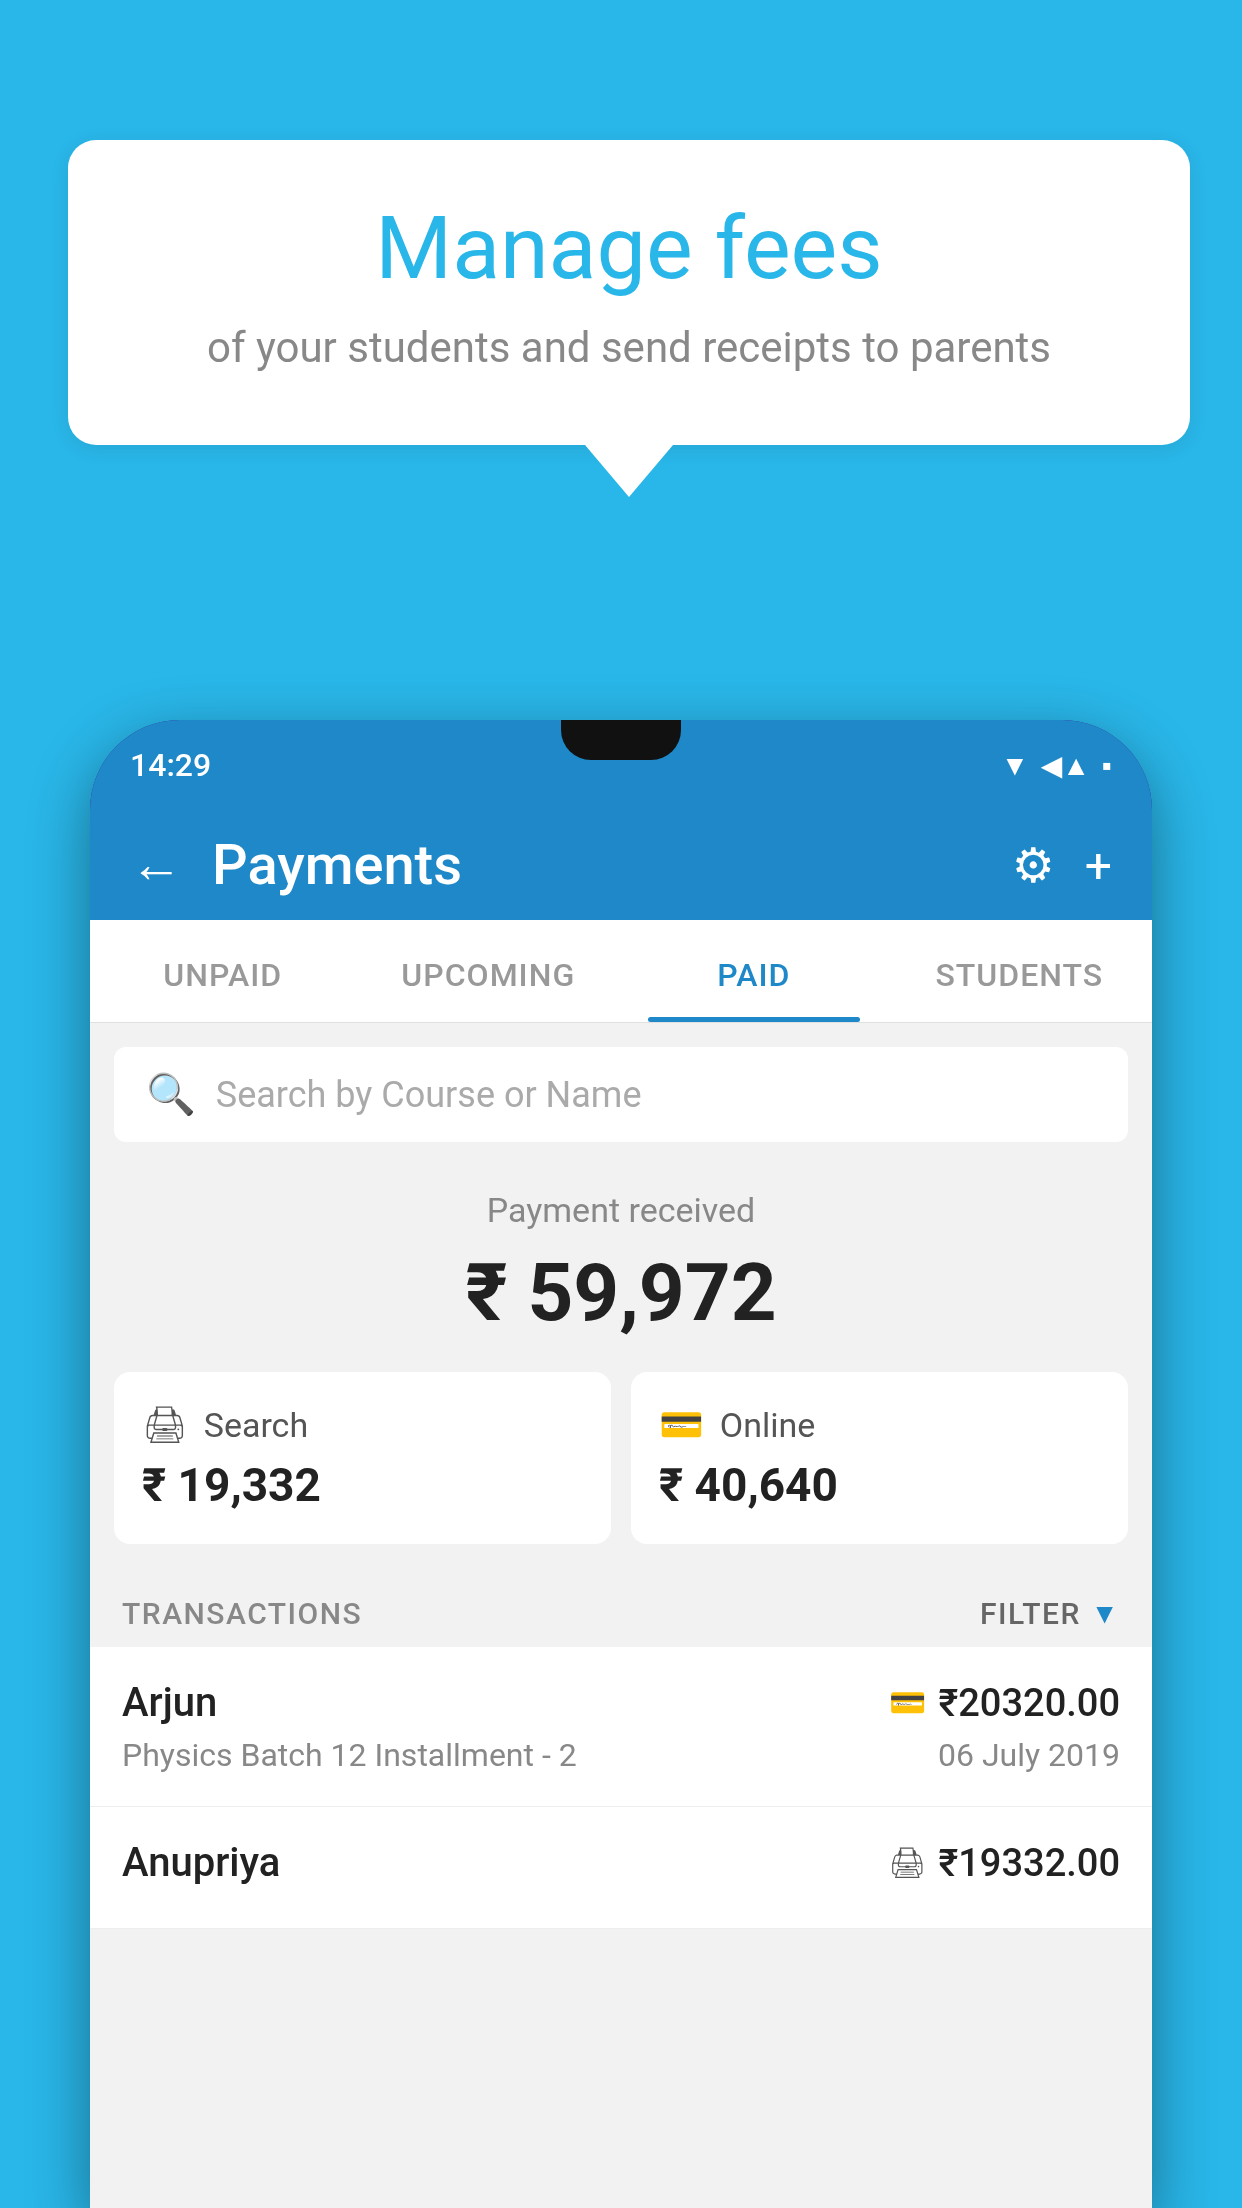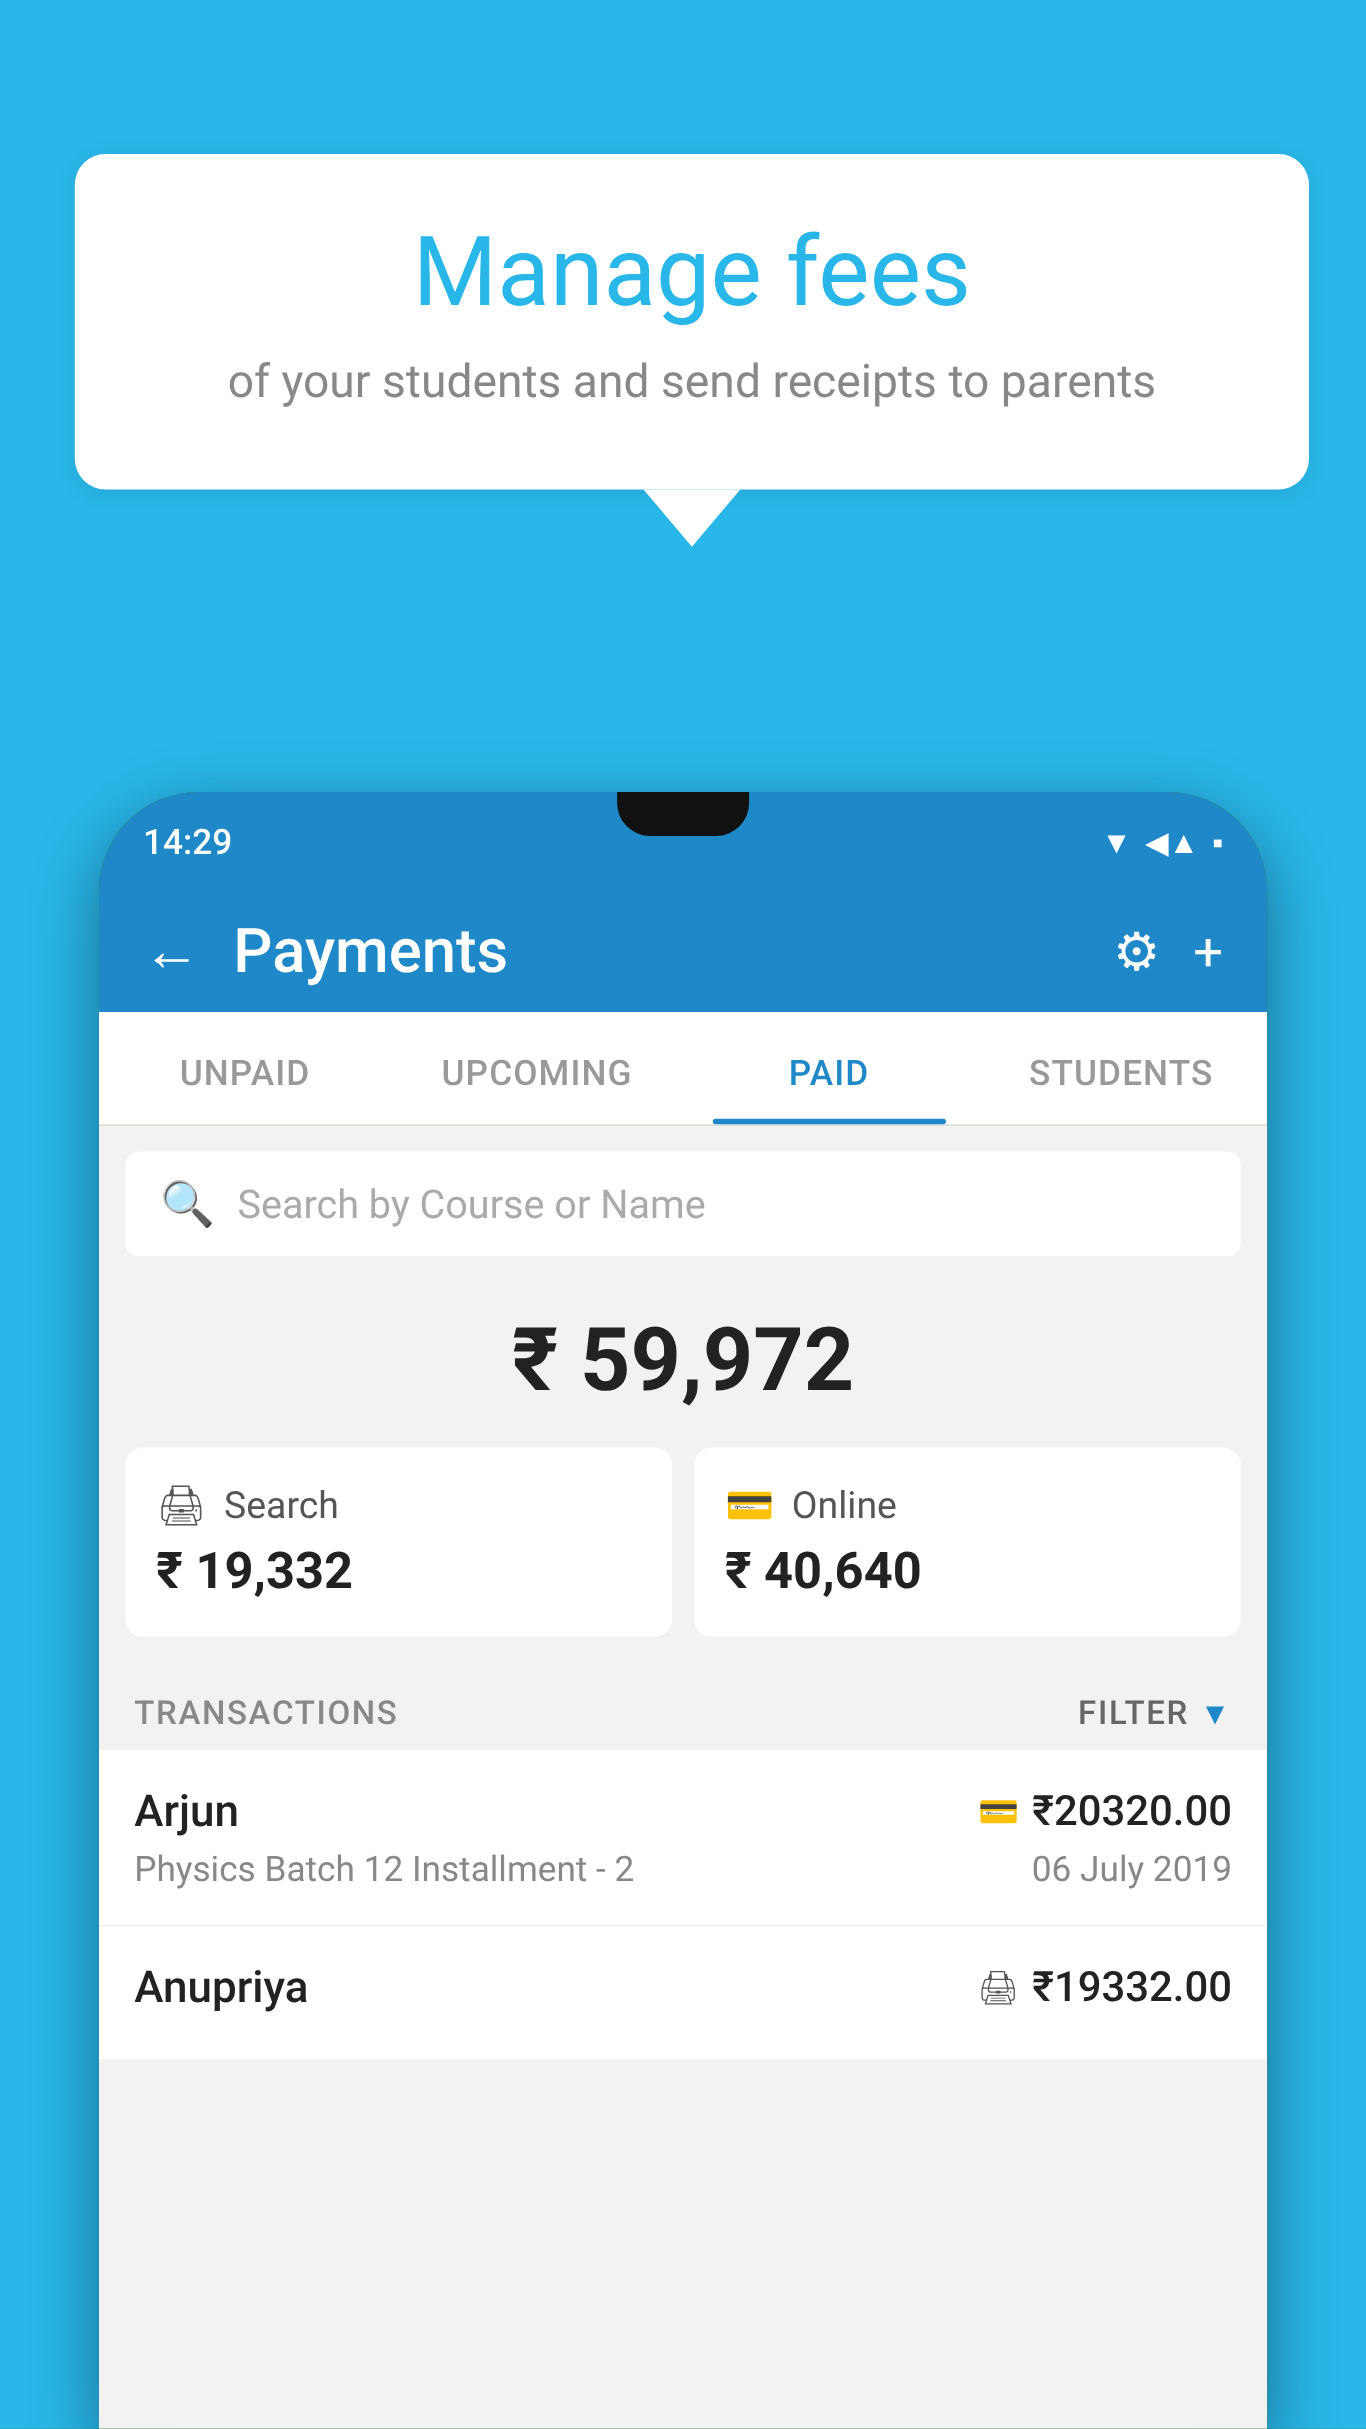--- a/index.html
+++ b/index.html
@@ -57,21 +57,21 @@
       margin-top: 0;
     }
 
     
     .phone-frame {
       position: absolute;
       top: 720px;
       left: 90px;
       right: 90px;
       bottom: 0;
-      background: #4d7c0f;
+      background: #4c1d95;
       border-radius: 90px 90px 0 0;
       overflow: hidden;
       box-shadow: 0 20px 60px rgba(0,0,0,0.4);
     }
 
     
     .phone-top-bar {
       background: #1E88C8;
       height: 90px;
       display: flex;
@@ -390,20 +390,21 @@
   </div>
 
   <div class="content">
 
     <div class="search-bar">
       <span class="search-icon-wrap">🔍</span>
       <span class="search-placeholder">Search by Course or Name</span>
     </div>
 
     <div class="payment-summary">
+      <div class="payment-label">Payment received</div>
       <div class="payment-amount">₹ 59,972</div>
     </div>
 
     <div class="payment-cards">
       <div class="payment-card">
         <div class="card-header">
           <span class="card-icon">🖨</span>
           <span class="card-type">Search</span>
         </div>
         <div class="card-amount">₹ 19,332</div>

